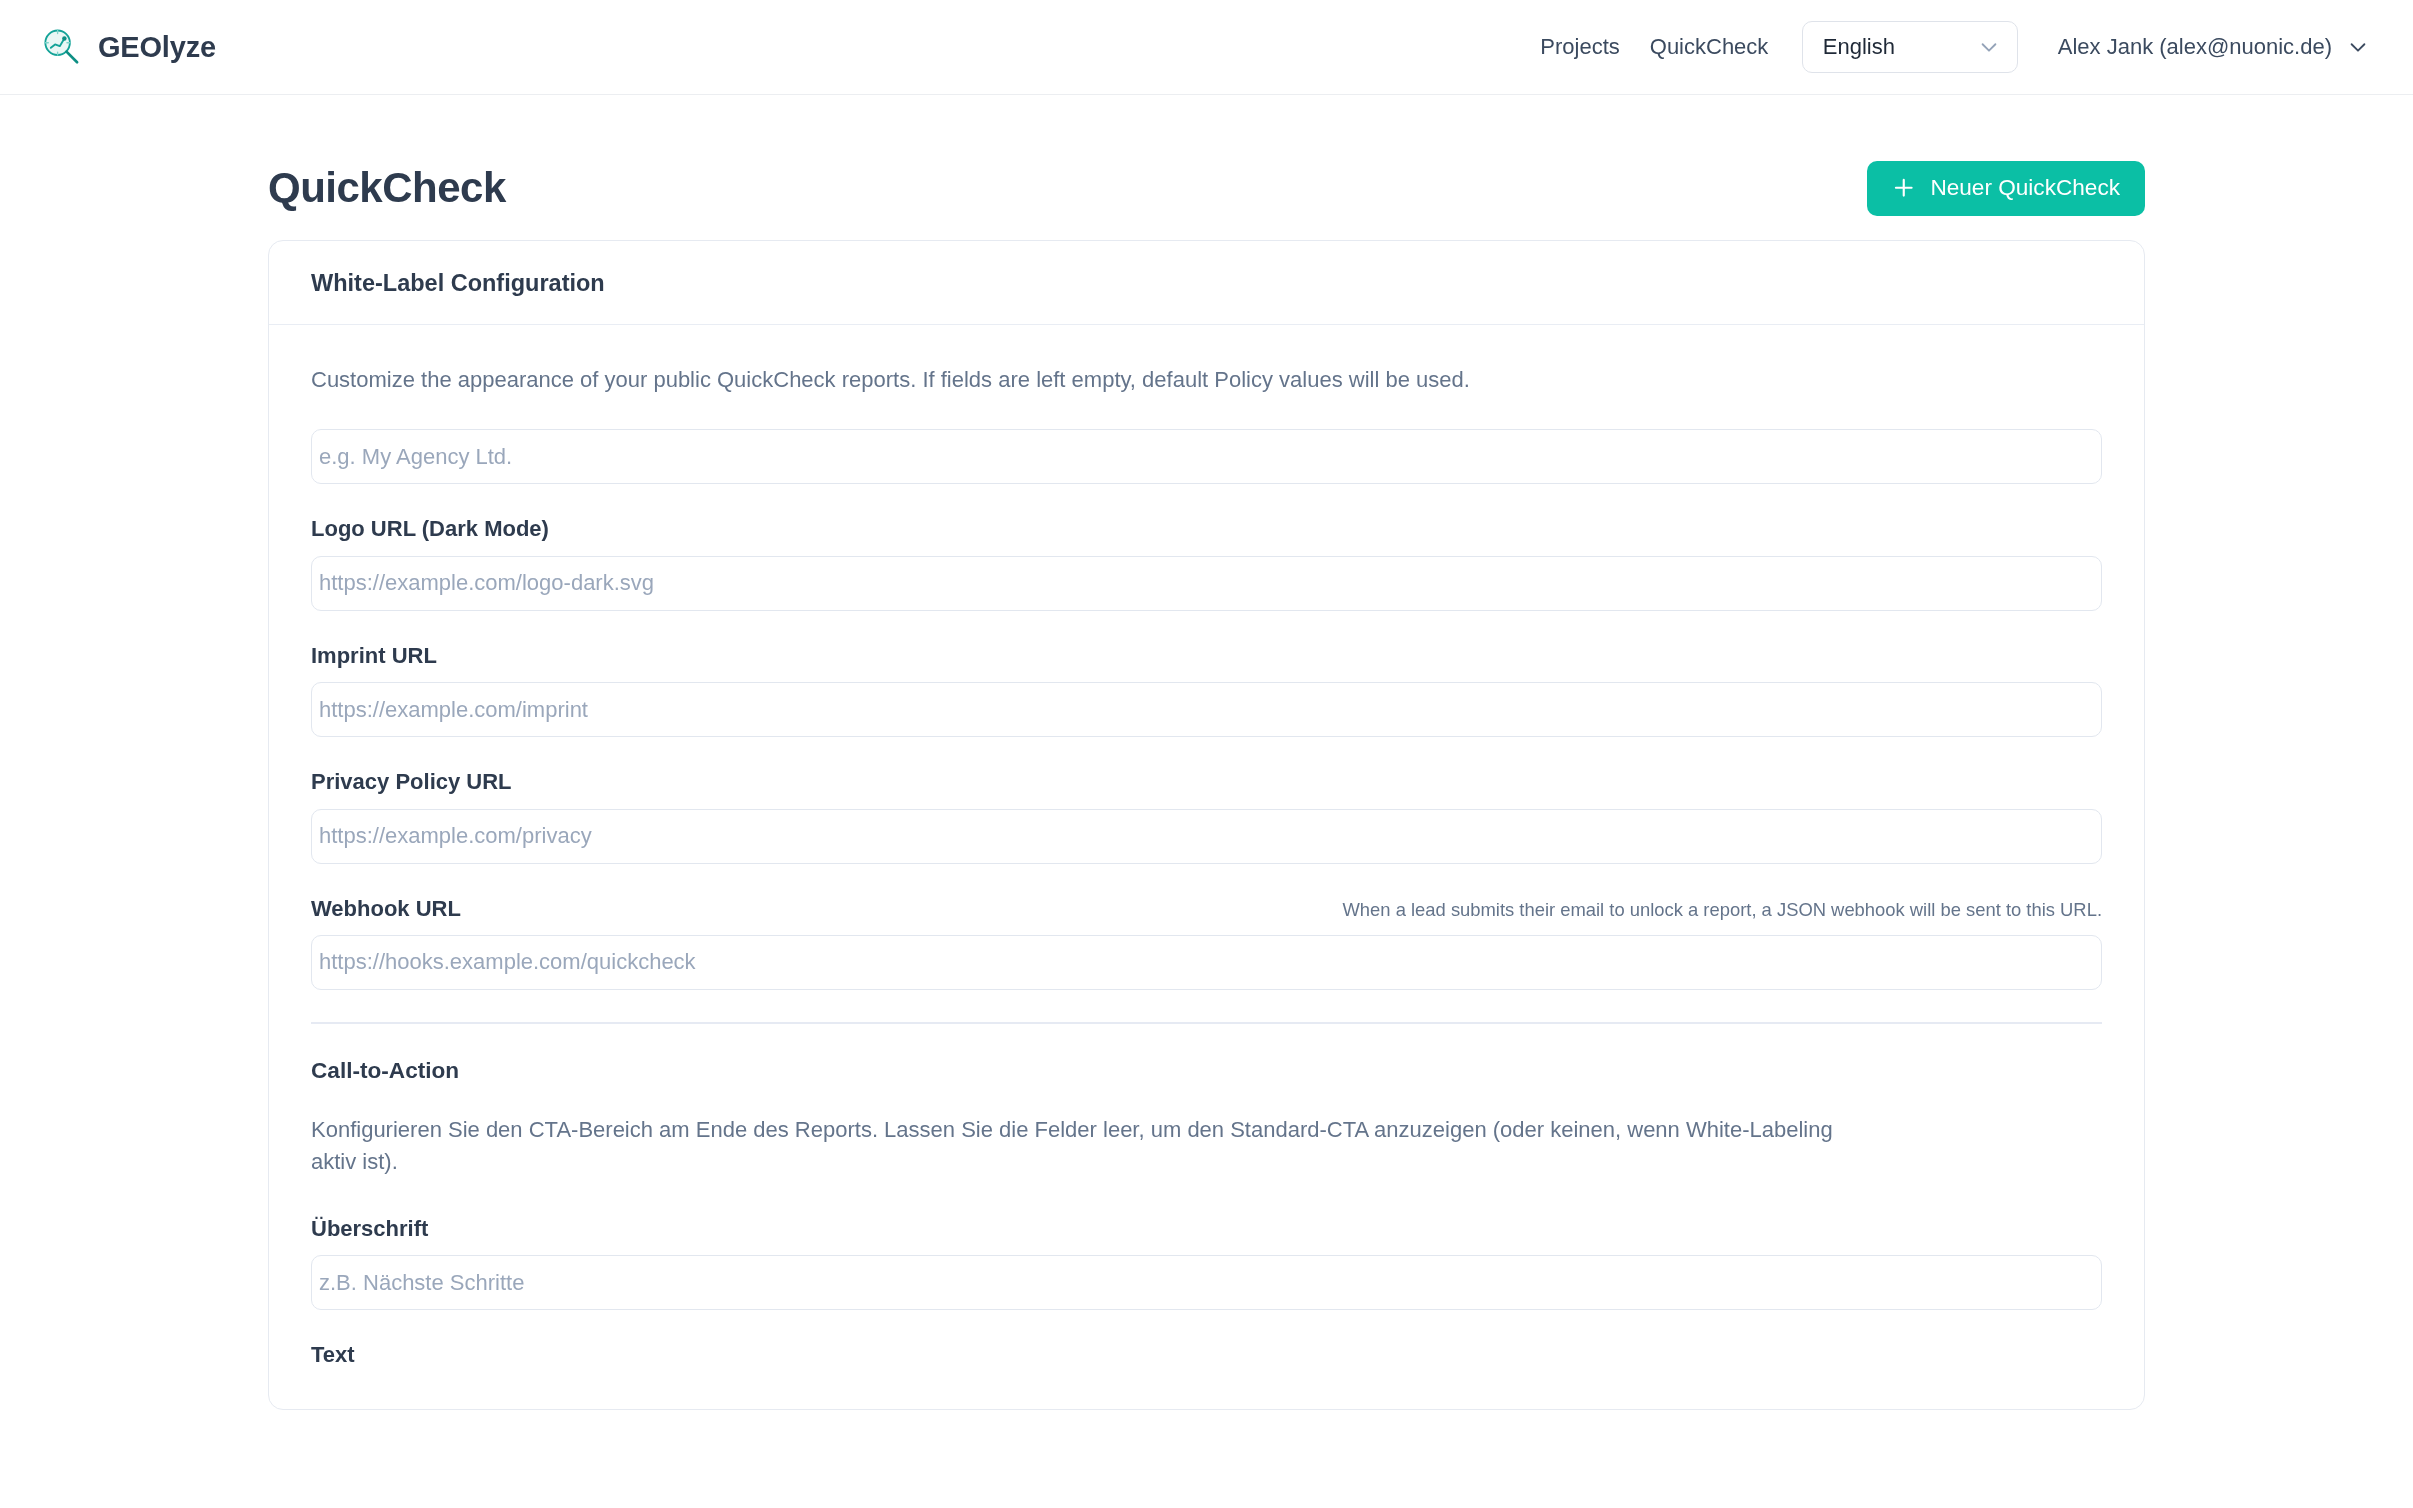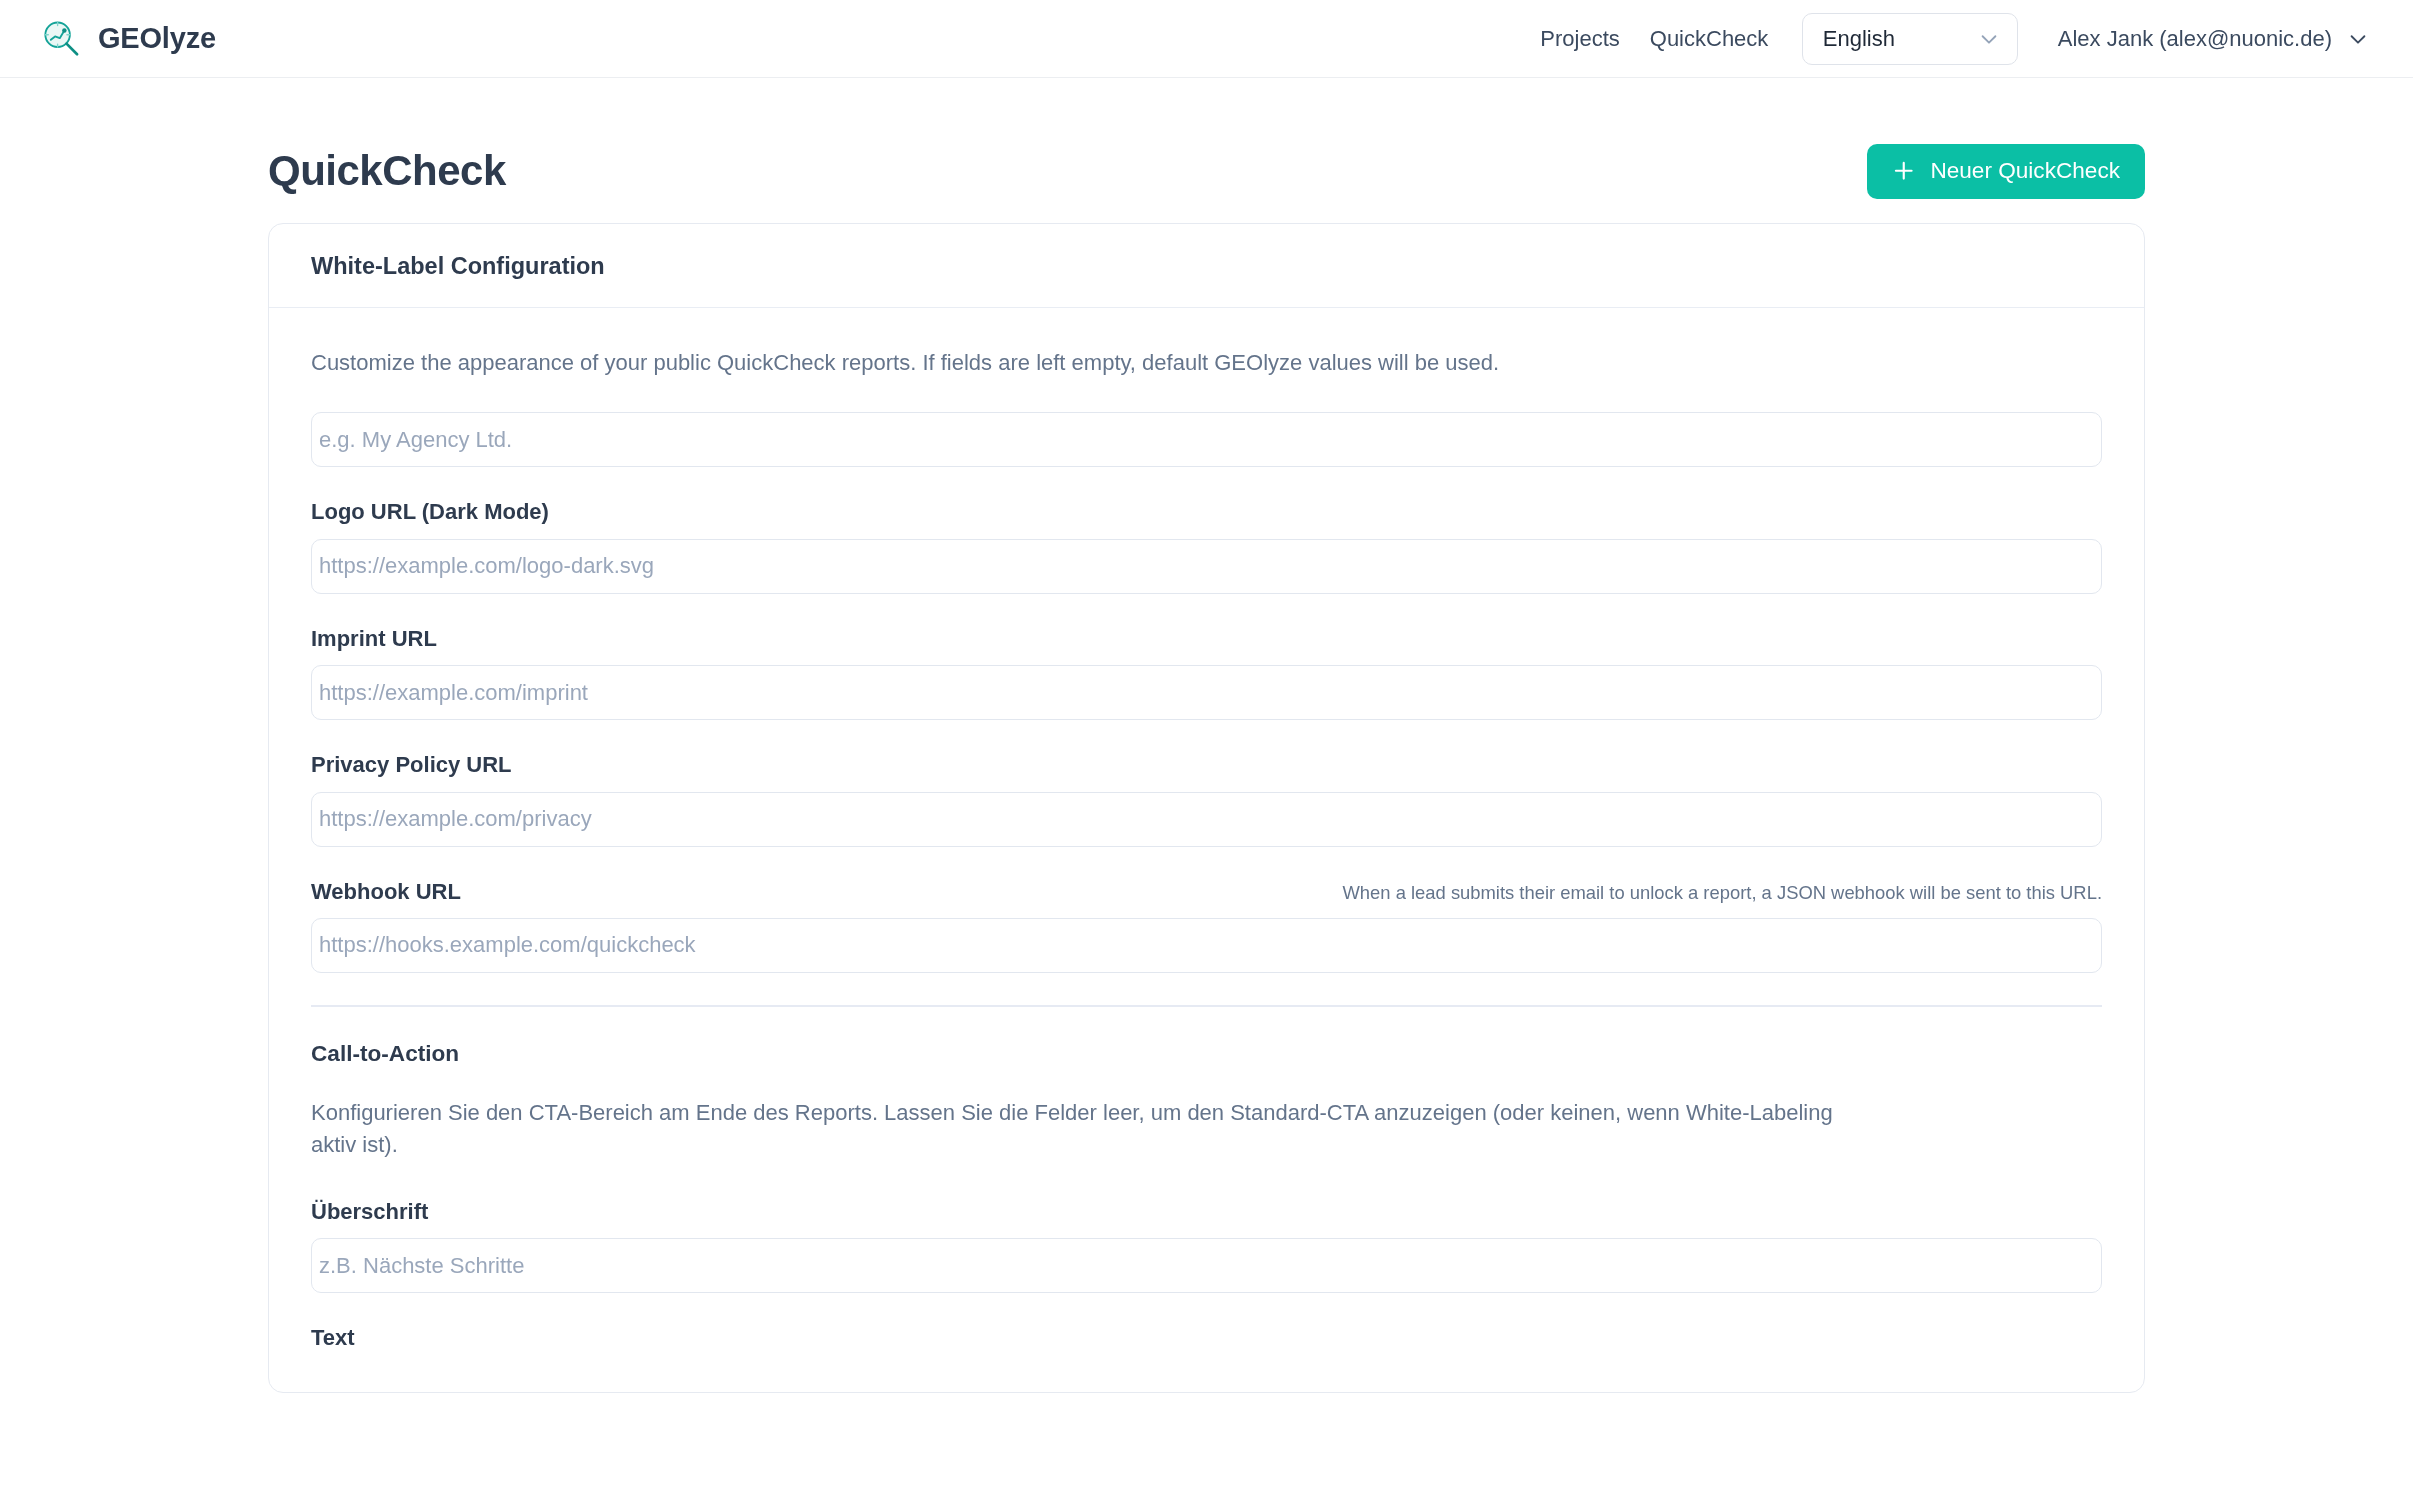--- a/index.html
+++ b/index.html
@@ -6,21 +6,21 @@
   html, body {
     margin: 0; padding: 0;
     width: 2413px; height: 1508px;
     background: #ffffff;
     font-family: "Liberation Sans", sans-serif;
     -webkit-font-smoothing: antialiased;
   }
 
   
   .topbar {
-    height: 78px;
+    height: 95px;
     background: #ffffff;
     border-bottom: 1.7px solid #eceef1;
     display: flex;
     align-items: center;
     padding: 0 44px 0 39px;
     position: relative;
   }
   .brand {
     display: flex;
     align-items: center;
@@ -247,21 +247,21 @@
   </div>
 
   <div class="card">
 
     <div class="card-head">
       <div class="card-head-title">White-Label Configuration</div>
     </div>
 
     <div class="card-body">
 
-      <div class="intro">Customize the appearance of your public QuickCheck reports. If fields are left empty, default GEOlyze values will be used.</div>
+      <div class="intro">Customize the appearance of your public QuickCheck reports. If fields are left empty, default Policy values will be used.</div>
 
       <div class="field">
         <input class="text-input" type="text" placeholder="e.g. My Agency Ltd." style="">
       </div>
 
 
       <div class="field">
         <div class="field-head">
           <span class="field-label">Logo URL (Dark Mode)</span>
         </div>

